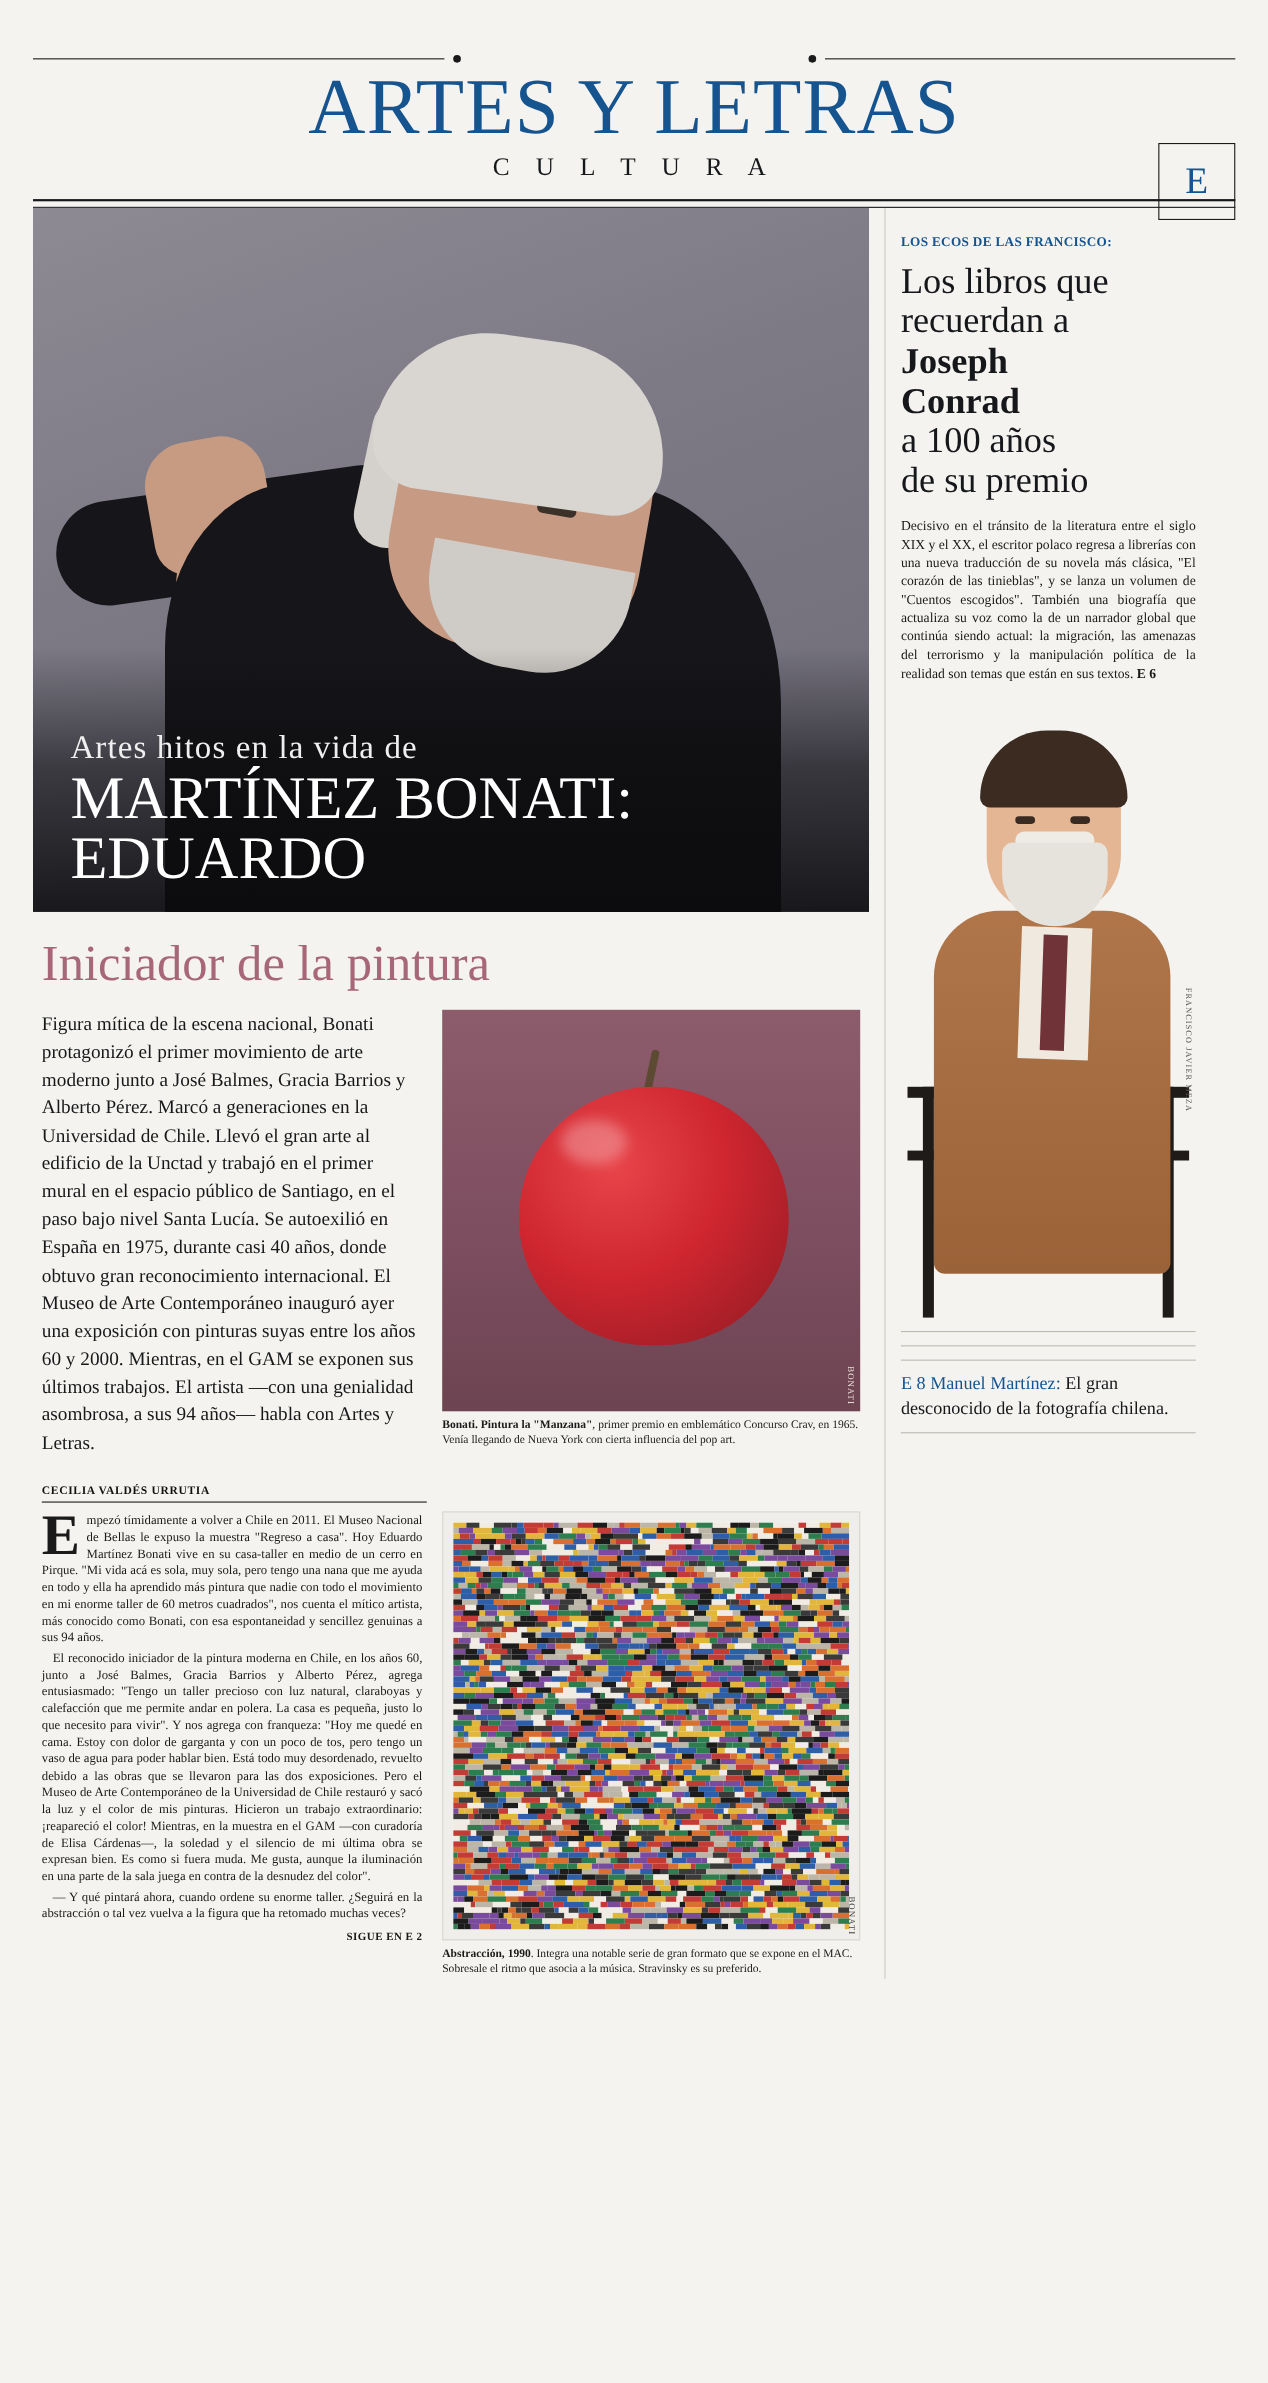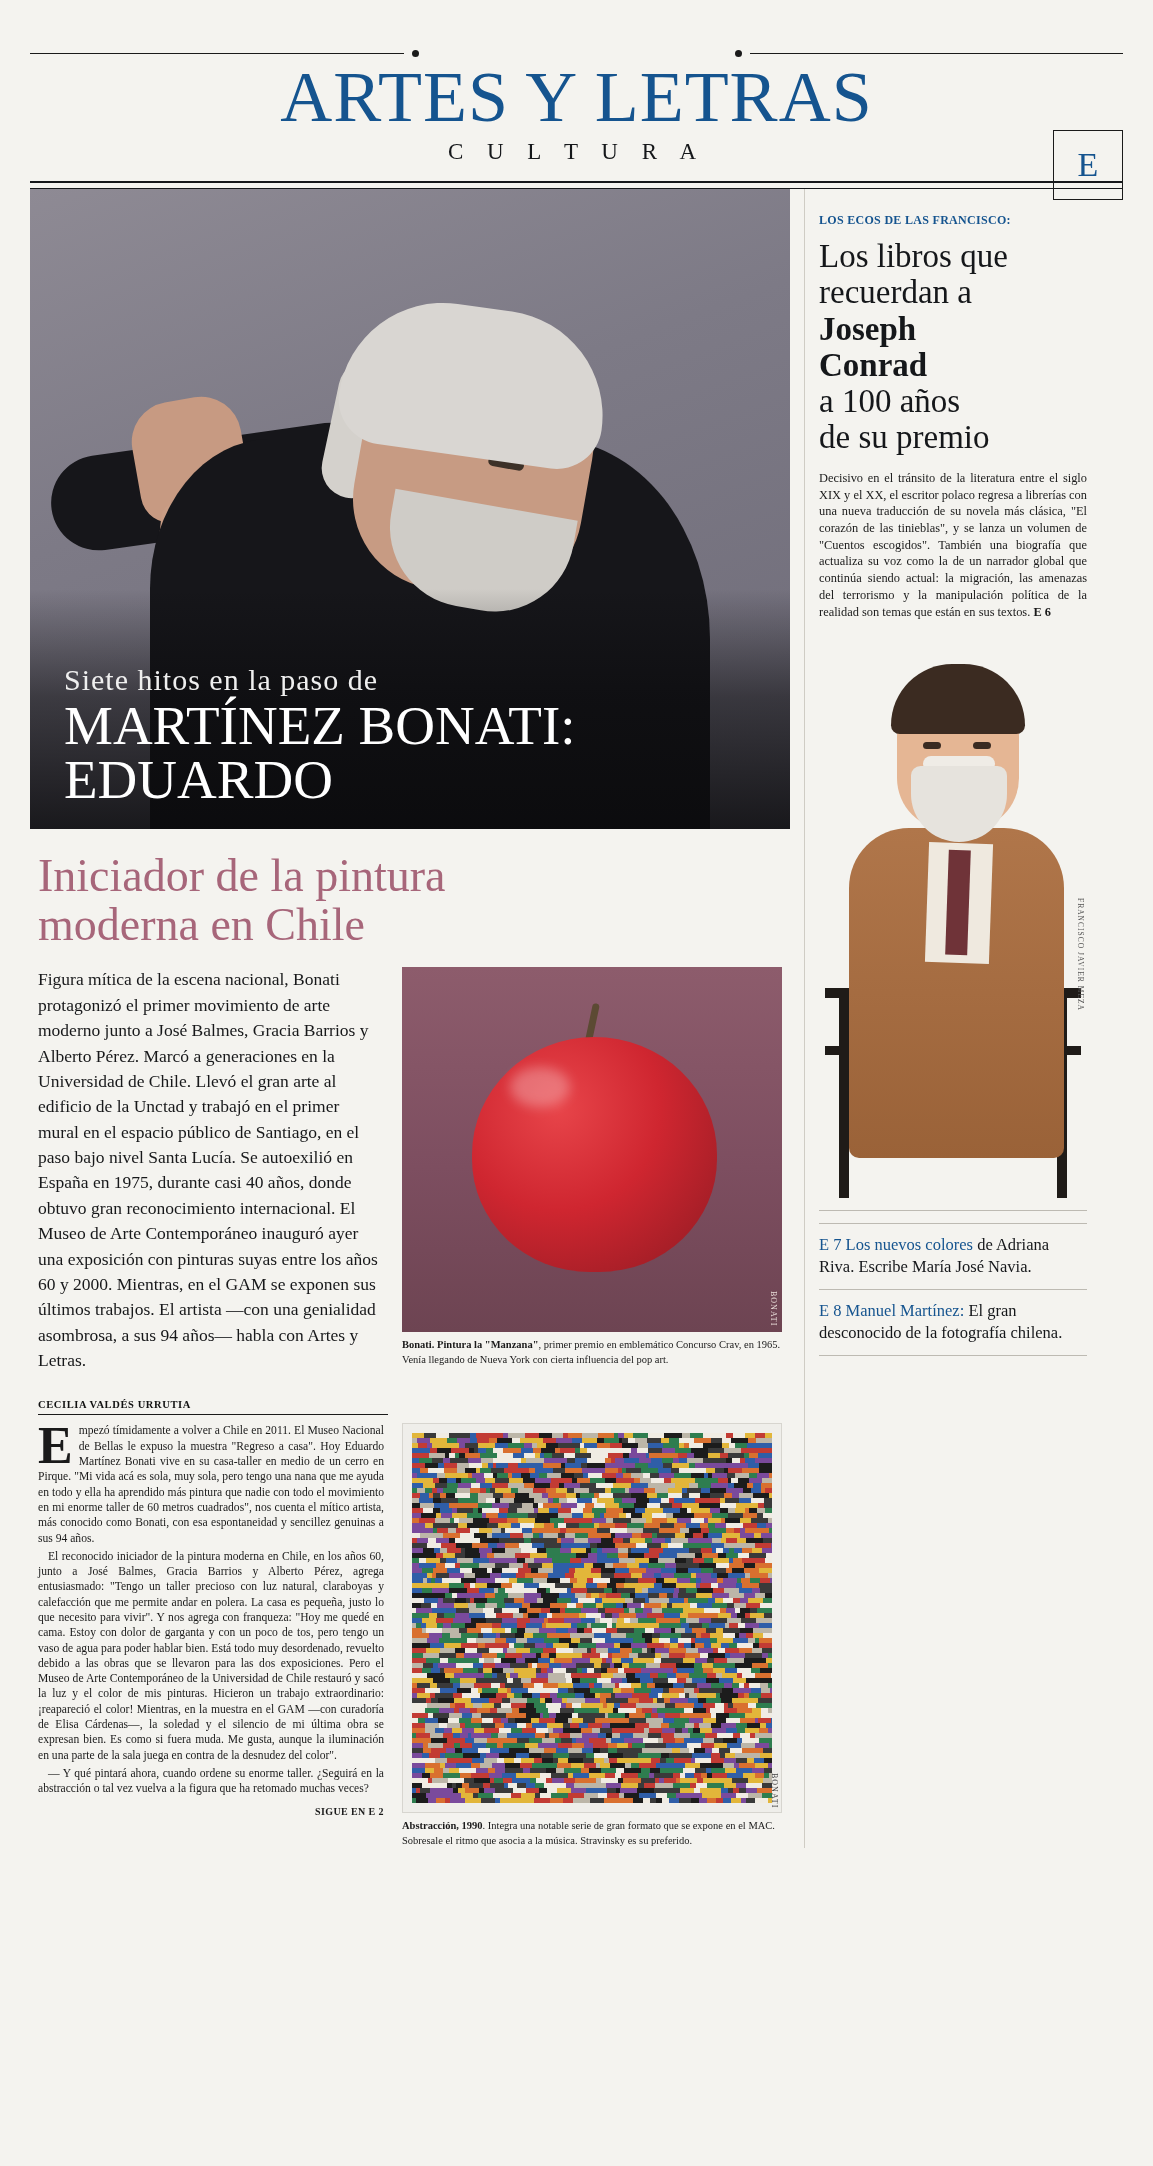--- a/index.html
+++ b/index.html
@@ -257,29 +257,28 @@
             <div class="f-brow" style="left:35px; top:92px; transform:rotate(8deg);"></div>
             <div class="f-brow" style="left:120px; top:104px; transform:rotate(8deg);"></div>
             <div class="f-eye" style="left:46px; top:112px;"></div>
             <div class="f-eye" style="left:128px; top:124px;"></div>
           </div>
           <div class="f-beard"></div>
           <div class="f-hair"></div>
         </div>
         <div class="hero-shade"></div>
         <div class="hero-text">
-          <div class="hero-kicker">Siete hitos en la paso de</div>
+          <div class="hero-kicker">Artes hitos en la vida de</div>
           <div class="hero-name">MARTÍNEZ BONATI:</div>
           <div class="hero-name">EDUARDO</div>
         </div>
       </div>
 
       <div class="deck">
         <div>Iniciador de la pintura</div>
-        <div>moderna en Chile</div>
       </div>
 
       <div class="lead-row">
         <div class="lead-text">Figura mítica de la escena nacional, Bonati protagonizó el primer movimiento de arte moderno junto a José Balmes, Gracia Barrios y Alberto Pérez. Marcó a generaciones en la Universidad de Chile. Llevó el gran arte al edificio de la Unctad y trabajó en el primer mural en el espacio público de Santiago, en el paso bajo nivel Santa Lucía. Se autoexilió en España en 1975, durante casi 40 años, donde obtuvo gran reconocimiento internacional. El Museo de Arte Contemporáneo inauguró ayer una exposición con pinturas suyas entre los años 60 y 2000. Mientras, en el GAM se exponen sus últimos trabajos. El artista —con una genialidad asombrosa, a sus 94 años— habla con Artes y Letras.</div>
         <div class="apple-wrap">
           <div class="apple-img">
             <div class="apple-stem"></div>
             <div class="apple"></div>
             <div class="apple-sign">BONATI</div>
           </div>
@@ -3004,24 +3003,20 @@
           <div class="p-eye" style="left:76px; top:64px;"></div>
         </div>
         <div class="p-mous"></div>
         <div class="p-beard"></div>
         <div class="p-hair"></div>
         <div class="p-credit">FRANCISCO JAVIER MEZA</div>
       </div>
 
       <div class="r-rule"></div>
       <div class="r-rule"></div>
-      <div class="r-item">
-        <span class="blue">E 7</span>
-        <span class="blue">Los nuevos colores</span><span> de Adriana Riva. Escribe María José Navia.</span>
-      </div>
       <div class="r-rule"></div>
       <div class="r-item">
         <span class="blue">E 8</span>
         <span class="blue">Manuel Martínez:</span><span> El gran desconocido de la fotografía chilena.</span>
       </div>
       <div class="r-rule"></div>
     </div>
   </div>
 </div>
 

